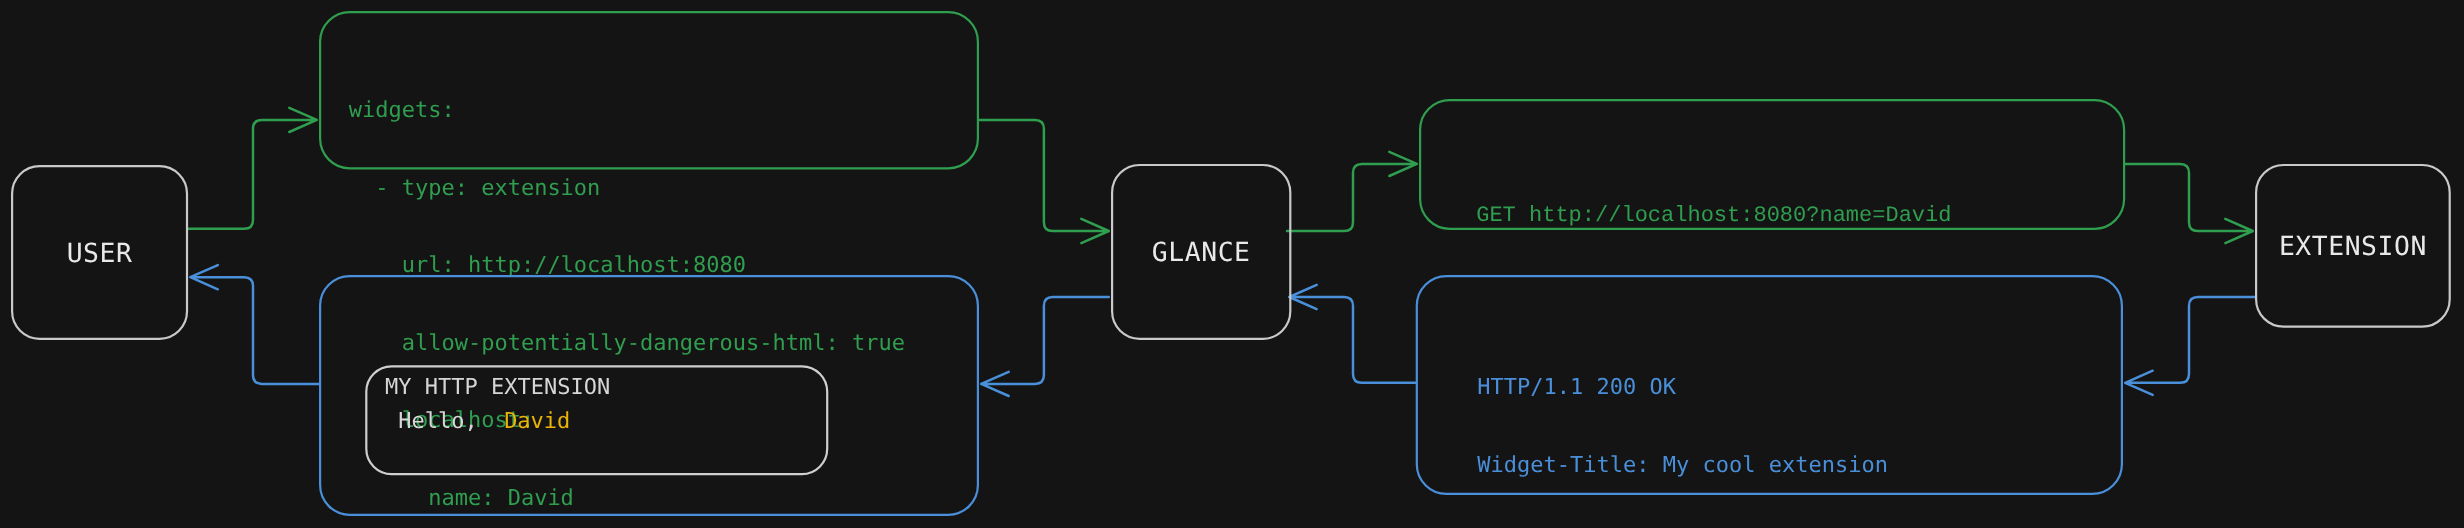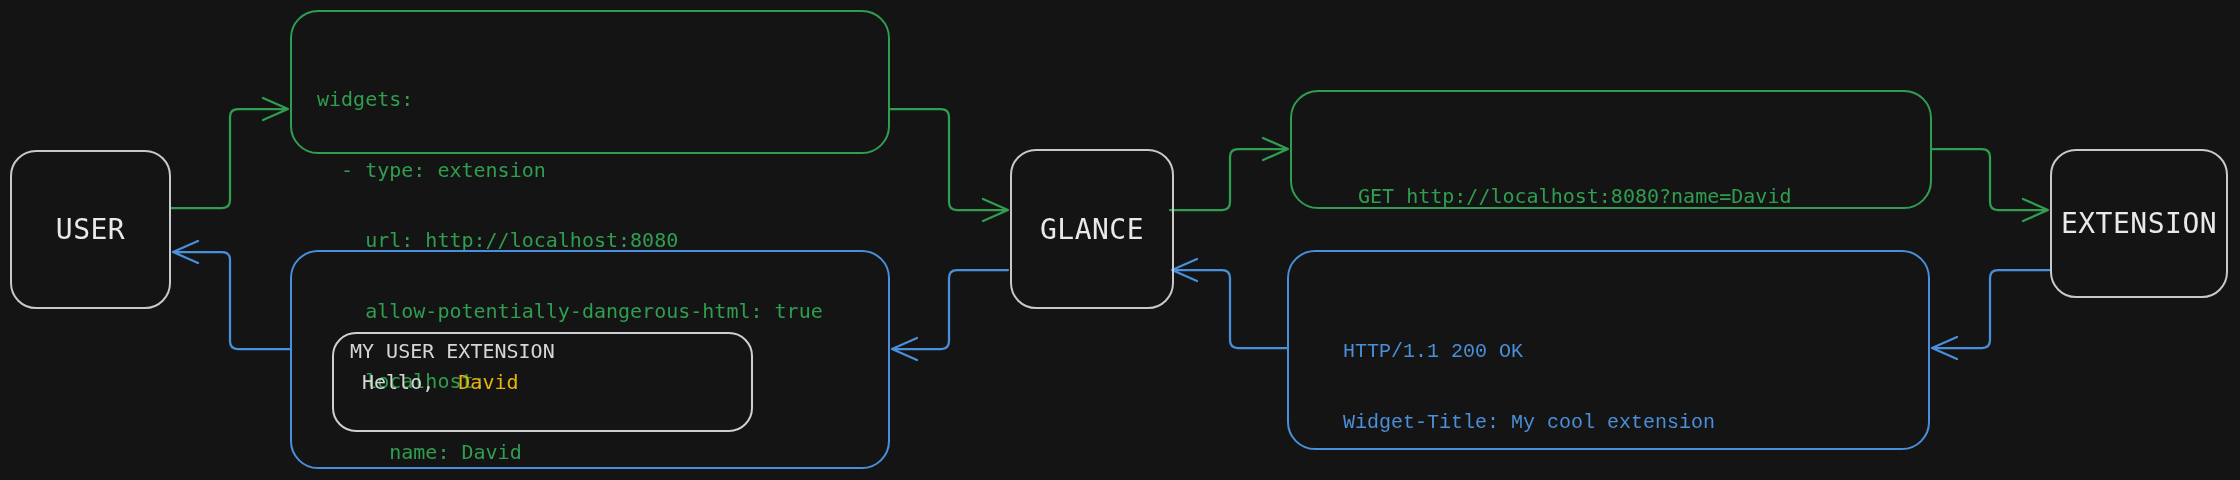--- a/index.html
+++ b/index.html
@@ -9,21 +9,21 @@
     overflow:hidden;
   }
   .edges{position:absolute;left:0;top:0;width:2240px;height:480px;}
   .edges path{fill:none;stroke-width:2.25;stroke-linecap:round;stroke-linejoin:round;}
   .edges .green{stroke:#2f9e4f;}
   .edges .blue{stroke:#4a8fd9;}
   .box{position:absolute;border:2px solid;border-radius:28px;box-sizing:border-box;background:transparent;}
   .node{
     border-color:#c9c9c9;border-radius:26px;color:#e9e9e9;
     display:flex;align-items:center;justify-content:center;
-    font-size:28px;letter-spacing:0.5px;
+    font-size:24px;letter-spacing:0.5px;
   }
   .green-box{border-color:#2f9e4f;color:#2f9e4f;}
   .blue-box{border-color:#4a8fd9;color:#4a8fd9;}
   .code{position:absolute;font-size:20px;line-height:23.5px;white-space:pre;}
   .code-line{height:23.5px;}
   .green-text{color:#2f9e4f;}
   .blue-text{color:#4a8fd9;}
   .gray-text{color:#d6d6d6;}
   .orange-text{color:#eab308;margin-left:12px;}
   .widget-preview{
@@ -64,37 +64,37 @@
       <div class="code-line">widgets:</div>
       <div class="code-line">  - type: extension</div>
       <div class="code-line">    url: http://localhost:8080</div>
       <div class="code-line">    allow-potentially-dangerous-html: true</div>
       <div class="code-line">    localhost:</div>
       <div class="code-line">      name: David</div>
     </div>
   </div>
 
   <div class="box green-box" style="left:1290px;top:90px;width:642px;height:119px;">
-    <div class="code green-text" style="left:66px;top:46px;">
+    <div class="code green-text" style="left:50px;top:46px;font-family:Liberation Mono, monospace;">
       <div class="code-line">GET http://localhost:8080?name=David</div>
     </div>
   </div>
 
-  <div class="box blue-box" style="left:1287px;top:250px;width:643px;height:200px;font-family:Liberation Mono, monospace;">
+  <div class="box blue-box" style="left:1287px;top:250px;width:643px;height:200px;">
     <div class="code blue-text" style="left:54px;top:41px;">
       <div class="code-line">HTTP/1.1 200 OK</div>
       <div class="code-line">Widget-Title: My cool extension</div>
       
       
       
     </div>
   </div>
 
   <div class="box blue-box" style="left:290px;top:250px;width:600px;height:219px;">
     <div class="code gray-text" style="left:58px;top:41px;">
-      <div class="code-line">MY USER EXTENSION</div>
+      <div class="code-line">MY HTTP EXTENSION</div>
     </div>
     <div class="widget-preview" style="left:40px;top:80px;width:421px;height:100px;padding-left:28px;">
       <span class="gray-text">Hello, </span><span class="orange-text">David</span>
     </div>
   </div>
 
 </div>
 
 </body></html>

